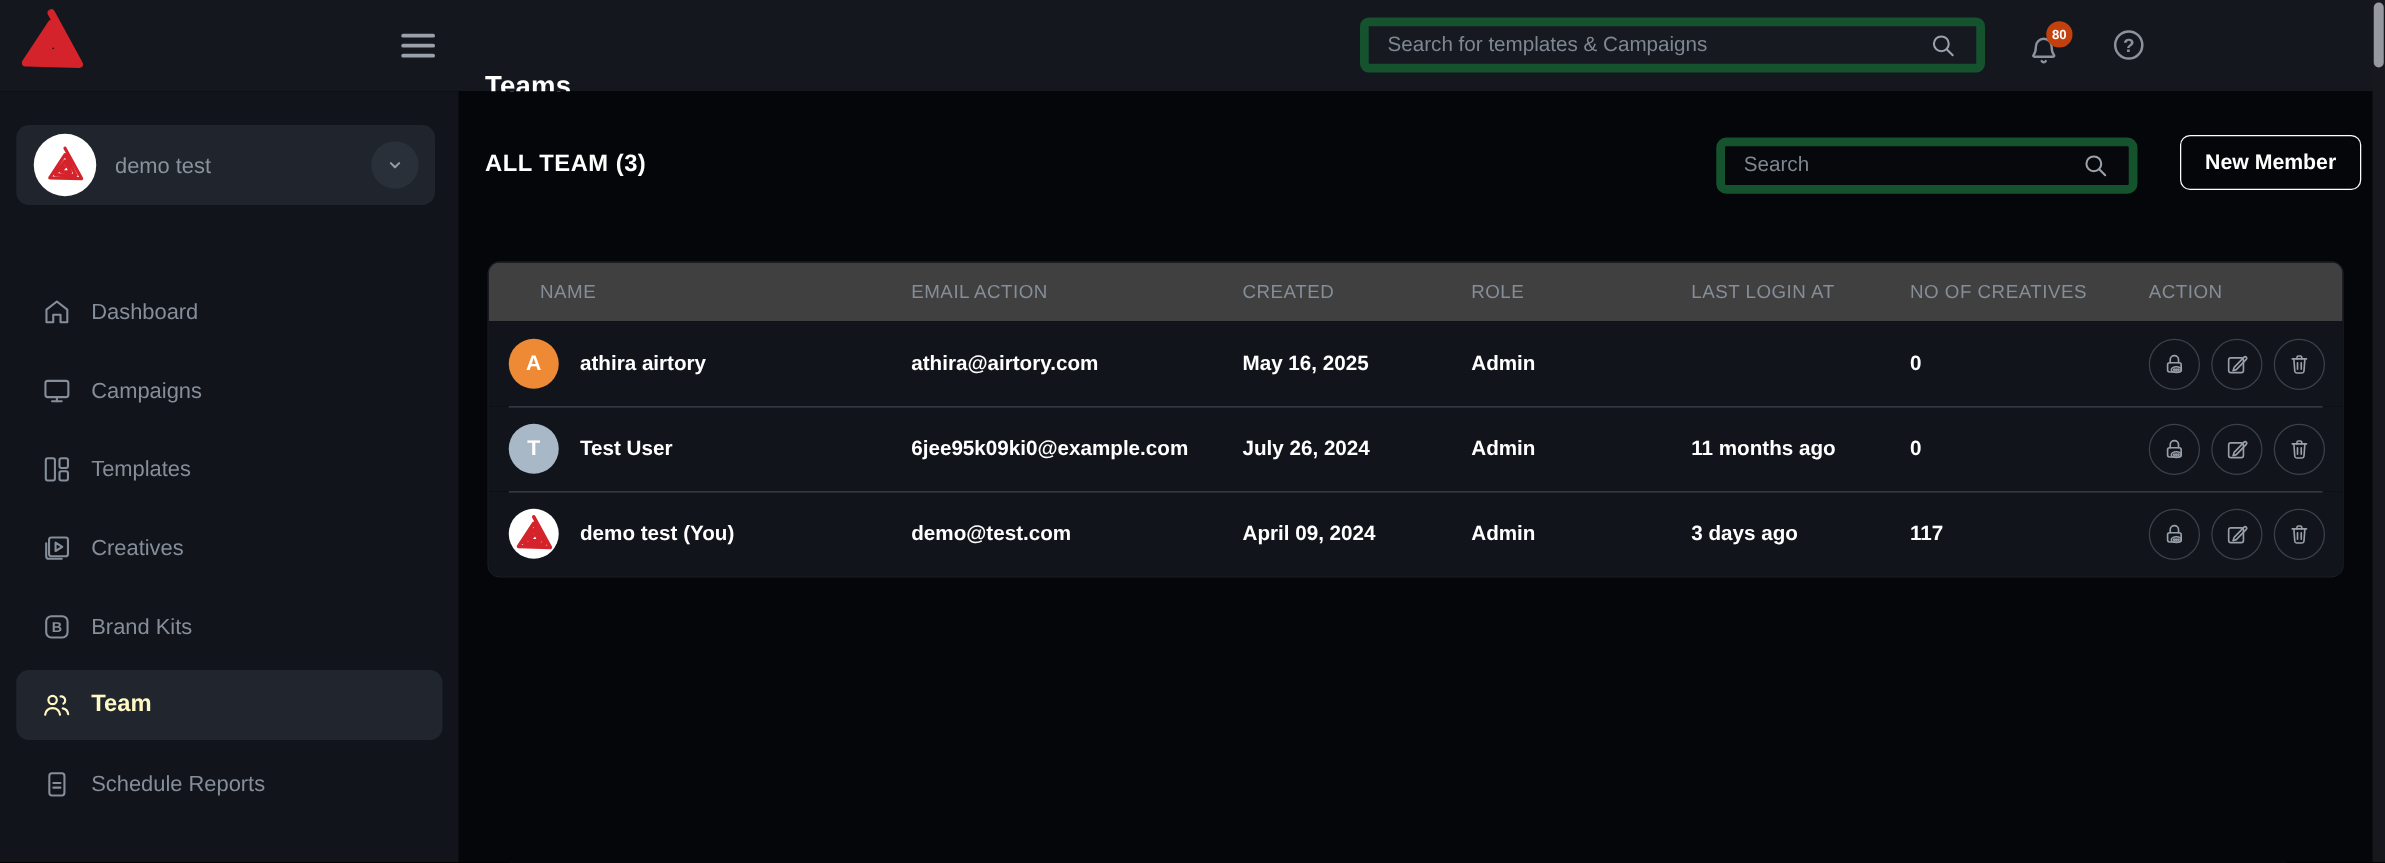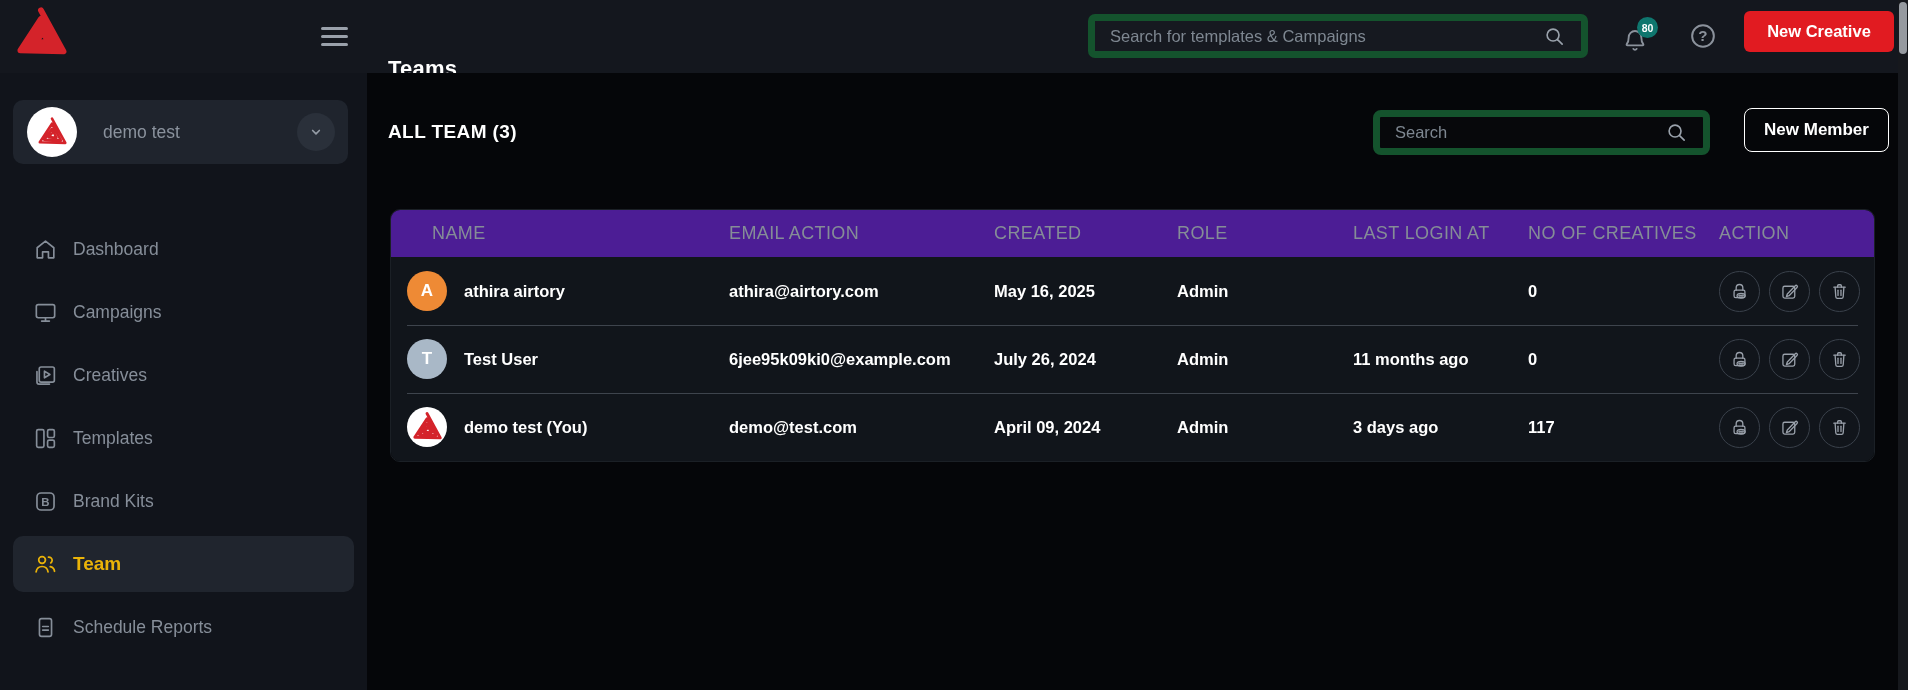--- a/index.html
+++ b/index.html
@@ -18,49 +18,49 @@
   .hamburger { position:absolute; left:321px; top:27px; width:27px; height:19px; display:flex; flex-direction:column; justify-content:space-between; cursor:pointer; }
   .hamburger span { height:3px; border-radius:2px; background:#9aa1ab; }
   .page-title { position:absolute; left:388px; top:0; height:73px; display:flex; align-items:center; font-size:22px; font-weight:bold; letter-spacing:.2px;margin-top:32px; }
   .search-box { position:absolute; display:flex; align-items:center; border:7px solid #14532d; border-radius:7px; padding:0 15px; background:rgba(255,255,255,0.01); }
   .hdr-search { left:1088px; top:14px; width:500px; height:44px; }
   .search-box input { flex:1; background:transparent; border:none; outline:none; color:#c9ced6; font-size:16.5px; font-family:"Liberation Sans", sans-serif; }
   .search-box input::placeholder { color:#7e8791; opacity:1; }
   .search-box .mag { color:#9aa2ac; flex:0 0 auto; }
   .bell-wrap { position:absolute; left:1621px; top:19px; width:36px; height:36px; color:#8b929c; cursor:pointer; }
   .bell-wrap svg { position:absolute; left:0; bottom:0; }
-  .badge { position:absolute; left:16px; top:-2px; min-width:21px; height:21px; border-radius:11px; background:#0f766e; color:#fff; font-size:10.5px; font-weight:bold; display:flex; align-items:center; justify-content:center; padding:0 3px; }
+  .badge { position:absolute; left:16px; top:-2px; min-width:21px; height:21px; border-radius:11px; background:#c2410c; color:#fff; font-size:10.5px; font-weight:bold; display:flex; align-items:center; justify-content:center; padding:0 3px; }
   .help { position:absolute; left:1689px; top:22px; color:#8b929c; cursor:pointer; }
   .btn-red { position:absolute; left:1744px; top:11px; width:150px; height:41px; border:none; border-radius:6px; background:#e11b21; color:#fff; font-size:16.5px; font-weight:bold; font-family:"Liberation Sans", sans-serif; cursor:pointer; }
   .scrollbar { position:absolute; right:0; top:0; width:10px; height:690px; background:#16181d; }
   .scroll-thumb { position:absolute; left:1px; top:2px; width:8px; height:52px; border-radius:4px; background:#969aa0; }
 
   
   .sidebar { position:absolute; left:0; top:73px; width:367px; height:617px; background:#11141b; }
   .account-card { position:absolute; left:13px; top:27px; width:335px; height:64px; background:#1f242d; border-radius:10px; display:flex; align-items:center; cursor:pointer; }
   .account-avatar { width:50px; height:50px; border-radius:50%; background:#fff; margin-left:14px; display:flex; align-items:center; justify-content:center; }
   .account-avatar svg path { stroke:#d4232a; stroke-width:8; }
-  .account-name { margin-left:26px; font-size:17.5px; color:#8a929d; }
+  .account-name { margin-left:15px; font-size:17.5px; color:#8a929d; }
   .chevron-btn { position:absolute; right:13px; top:13px; width:38px; height:38px; border-radius:50%; background:#2a303a; border:none; color:#959ca6; display:flex; align-items:center; justify-content:center; cursor:pointer; }
   .nav { position:absolute; left:0; top:148px; width:367px; }
   .nav-item { height:56px; margin:0 13px 7px 13px; border-radius:10px; display:flex; align-items:center; padding-left:19px; gap:15px; color:#868e99; cursor:pointer; }
   .nav-item .nav-label { font-size:17.5px; }
-  .nav-item.active { background:#20252e; color:#eab308;gap:15px; }
+  .nav-item.active { background:#20252e; color:#fef9c3;gap:15px; }
   .nav-item.active .nav-label { font-size:19px; font-weight:bold; }
   .nav-ic { width:26px; height:26px; display:flex; align-items:center; justify-content:center; }
 
   
   .main { position:absolute; left:367px; top:73px; width:1541px; height:617px; background:#050609;padding-left:16px; }
   .all-team { position:absolute; left:21px; top:48px; font-size:19px; font-weight:bold; letter-spacing:.4px; }
   .main-search { left:1006px; top:37px; width:337px; height:45px; border-radius:8px; }
   .btn-new-member { position:absolute; left:1377px; top:35px; width:145px; height:44px; border-radius:8px; background:transparent; border:1.5px solid #fff; color:#fff; font-size:17px; font-weight:bold; font-family:Liberation Sans, sans-serif; cursor:pointer; }
 
   .table { position:absolute; left:23px; top:136px; width:1485px; border-radius:10px; overflow:hidden; border:1px solid #1b2026; }
   .grid-row { display:grid; grid-template-columns:338px 265px 183px 176px 175px 191px 155px; align-items:center; }
-  .thead { height:47px; background:#4c1d95; color:#858d97; font-size:18px; letter-spacing:.4px; }
+  .thead { height:47px; background:#404040; color:#858d97; font-size:15px; letter-spacing:.4px; }
   .thead .th:first-child { padding-left:41px; }
   .trow { height:68px; background:#11151b; font-size:16.5px; font-weight:bold; position:relative; }
   .trow + .trow::before { content:""; position:absolute; left:16px; right:16px; top:0; height:1px; background:#3e444d; }
   .name-cell { display:flex; align-items:center; gap:17px; padding-left:16px; }
   .avatar { width:40px; height:40px; border-radius:50%; flex:0 0 auto; display:flex; align-items:center; justify-content:center; font-size:17px; font-weight:bold; color:#fff; }
   .avatar.logo { background:#fff; }
   .avatar.logo svg path { stroke:#d4232a; stroke-width:9; }
   .actions { display:flex; gap:9px; }
   .act-btn { width:41px; height:41px; border-radius:50%; background:transparent; border:1px solid #3a414b; color:#99a0aa; display:flex; align-items:center; justify-content:center; cursor:pointer; }
 </style>
@@ -100,21 +100,20 @@
       <span class="badge">80</span>
     </div>
 
     <div class="help">
       <svg width="28" height="28" viewBox="0 0 24 24" fill="none" stroke="currentColor" stroke-width="1.7">
           <circle cx="12" cy="12" r="9.3"></circle>
           <text x="12" y="16.6" text-anchor="middle" stroke="none" fill="currentColor" font-size="13" font-weight="bold" font-family="Liberation Sans, sans-serif">?</text>
         </svg>
     </div>
 
-    <button class="btn-red">New Creative</button>
   </header>
 
   <aside class="sidebar">
     <div class="account-card">
       <span class="account-avatar">
         <svg width="32" height="32" viewBox="0 0 100 100" fill="none" stroke-linecap="round" stroke-linejoin="round">
             <path d="M50 8 L91.6 84 L11.9 82 L50 24 L77.7 76 L25.8 74 L50 40 L63.9 68 L39.6 66 L50 54"></path>
           </svg>
       </span>
       <span class="account-name">demo test</span>
@@ -141,36 +140,36 @@
               <rect x="3.2" y="4.5" width="17.6" height="12.5" rx="1.8"></rect>
               <path d="M12 17v3.2"></path>
               <path d="M8.3 20.2h7.4"></path>
             </svg>
           </span>
     <span class="nav-label">Campaigns</span>
   </div>
         <div class="nav-item">
     <span class="nav-ic">
             <svg width="25" height="25" viewBox="0 0 24 24" fill="none" stroke="currentColor" stroke-width="1.6" stroke-linecap="round" stroke-linejoin="round">
+              <rect x="3.5" y="3.5" width="7" height="17" rx="1.5"></rect>
+              <rect x="14" y="3.5" width="6.5" height="7.5" rx="1.5"></rect>
+              <rect x="14" y="13.5" width="6.5" height="7" rx="1.5"></rect>
+            </svg>
+          </span>
+    <span class="nav-label">Templates</span>
+  </div>
+        <div class="nav-item">
+    <span class="nav-ic">
+            <svg width="25" height="25" viewBox="0 0 24 24" fill="none" stroke="currentColor" stroke-width="1.6" stroke-linecap="round" stroke-linejoin="round">
               <rect x="6" y="3.8" width="14.5" height="14.5" rx="1.8"></rect>
               <path d="M3.8 8.2 v10 a2 2 0 0 0 2 2 h10"></path>
               <path d="M11 7.8 L16.2 11 L11 14.2 Z"></path>
             </svg>
           </span>
     <span class="nav-label">Creatives</span>
-  </div>
-        <div class="nav-item">
-    <span class="nav-ic">
-            <svg width="25" height="25" viewBox="0 0 24 24" fill="none" stroke="currentColor" stroke-width="1.6" stroke-linecap="round" stroke-linejoin="round">
-              <rect x="3.5" y="3.5" width="7" height="17" rx="1.5"></rect>
-              <rect x="14" y="3.5" width="6.5" height="7.5" rx="1.5"></rect>
-              <rect x="14" y="13.5" width="6.5" height="7" rx="1.5"></rect>
-            </svg>
-          </span>
-    <span class="nav-label">Templates</span>
   </div>
         <div class="nav-item">
     <span class="nav-ic">
             <svg width="25" height="25" viewBox="0 0 24 24" fill="none" stroke="currentColor" stroke-width="1.6" stroke-linecap="round" stroke-linejoin="round">
               <rect x="3.8" y="3.8" width="16.4" height="16.4" rx="4"></rect>
               <text x="12" y="16.2" text-anchor="middle" stroke="none" fill="currentColor" font-size="11" font-weight="bold" font-family="Liberation Sans, sans-serif">B</text>
             </svg>
           </span>
     <span class="nav-label">Brand Kits</span>
   </div>

